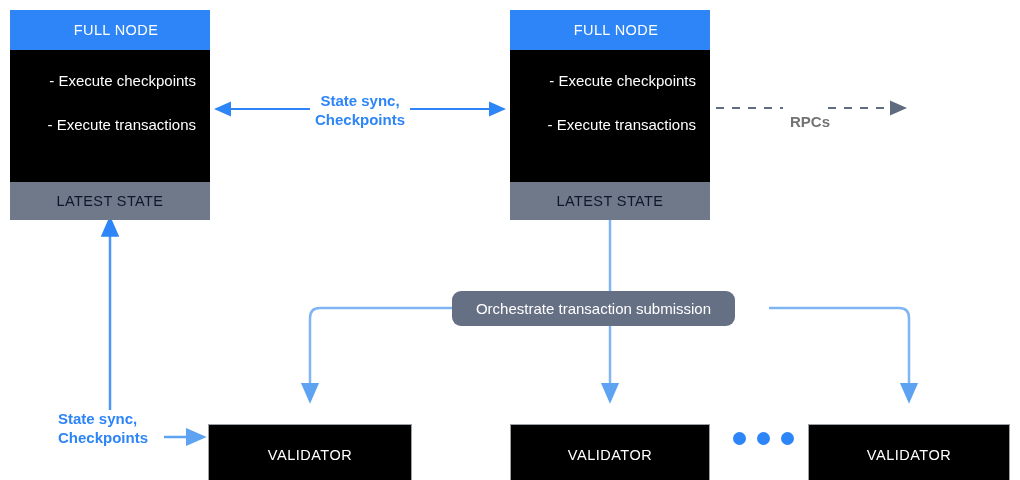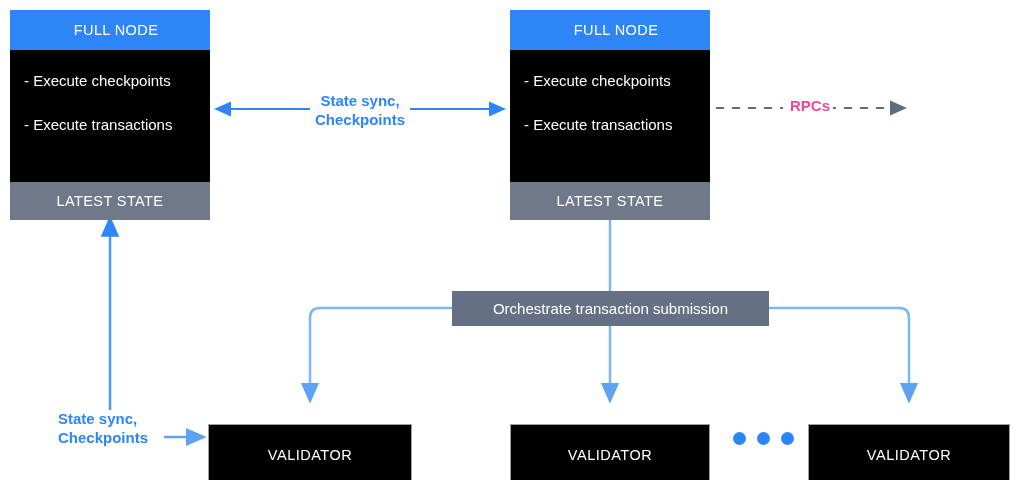--- a/index.html
+++ b/index.html
@@ -41,32 +41,33 @@
     display: flex;
     align-items: center;
     justify-content: center;
     padding-left: 12px;
   }
   .fn-body {
     background: #000000;
     color: #ffffff;
     height: 132px;
     box-sizing: border-box;
-    padding: 22px 28px 0 14px;
+    padding: 22px 14px 0 14px;
+    text-align: right;
   }
   .fn-line {
     font-size: 15px;
     line-height: 1.2;
     margin-bottom: 26px;
     white-space: nowrap;
   }
   .fn-footer {
     height: 38px;
     background: #70798a;
-    color: #ffffff;
+    color: #0f172a;
     font-size: 14.5px;
     letter-spacing: 0.4px;
     display: flex;
     align-items: center;
     justify-content: center;
   }
 
   
   .orchestrator {
     position: absolute;
@@ -100,23 +101,24 @@
     position: absolute;
     color: #2d85f7;
     font-size: 15px;
     line-height: 1.25;
     text-align: center;
     white-space: pre-line;
     background: #ffffff;
     font-weight: bold;
   }
   .edge-label.gray {
-    color: #ec4899;
+    color: #737373;
     background: #ffffff;
     padding: 0 2px;
+    margin-top: 16px;
   }
 
   
   .dots {
     position: absolute;
     display: flex;
     gap: 11px;
     align-items: center;
   }
   .dot {
@@ -186,21 +188,21 @@
   </div>
 
   <div class="edge-label" style="left:310px; top:92px; width:100px;">State sync,
 Checkpoints</div>
 
   <div class="edge-label gray" style="left:787px; top:98px; width:42px; line-height:1;">RPCs</div>
 
   <div class="edge-label" style="left:58px; top:410px; width:106px; text-align:left;">State sync,
 Checkpoints</div>
 
-  <div class="orchestrator" style="left:452px; top:291px; width:317px; height:35px;">
+  <div class="orchestrator" style="left:452px; top:291px; width:283px; height:35px;border-radius:9px;">
     <span>Orchestrate transaction submission</span>
   </div>
 
   <div class="validator" style="left:208px; top:410px; width:204px; height:61px;">
     <span>VALIDATOR</span>
   </div>
 
   <div class="validator" style="left:510px; top:410px; width:200px; height:61px;">
     <span>VALIDATOR</span>
   </div>

